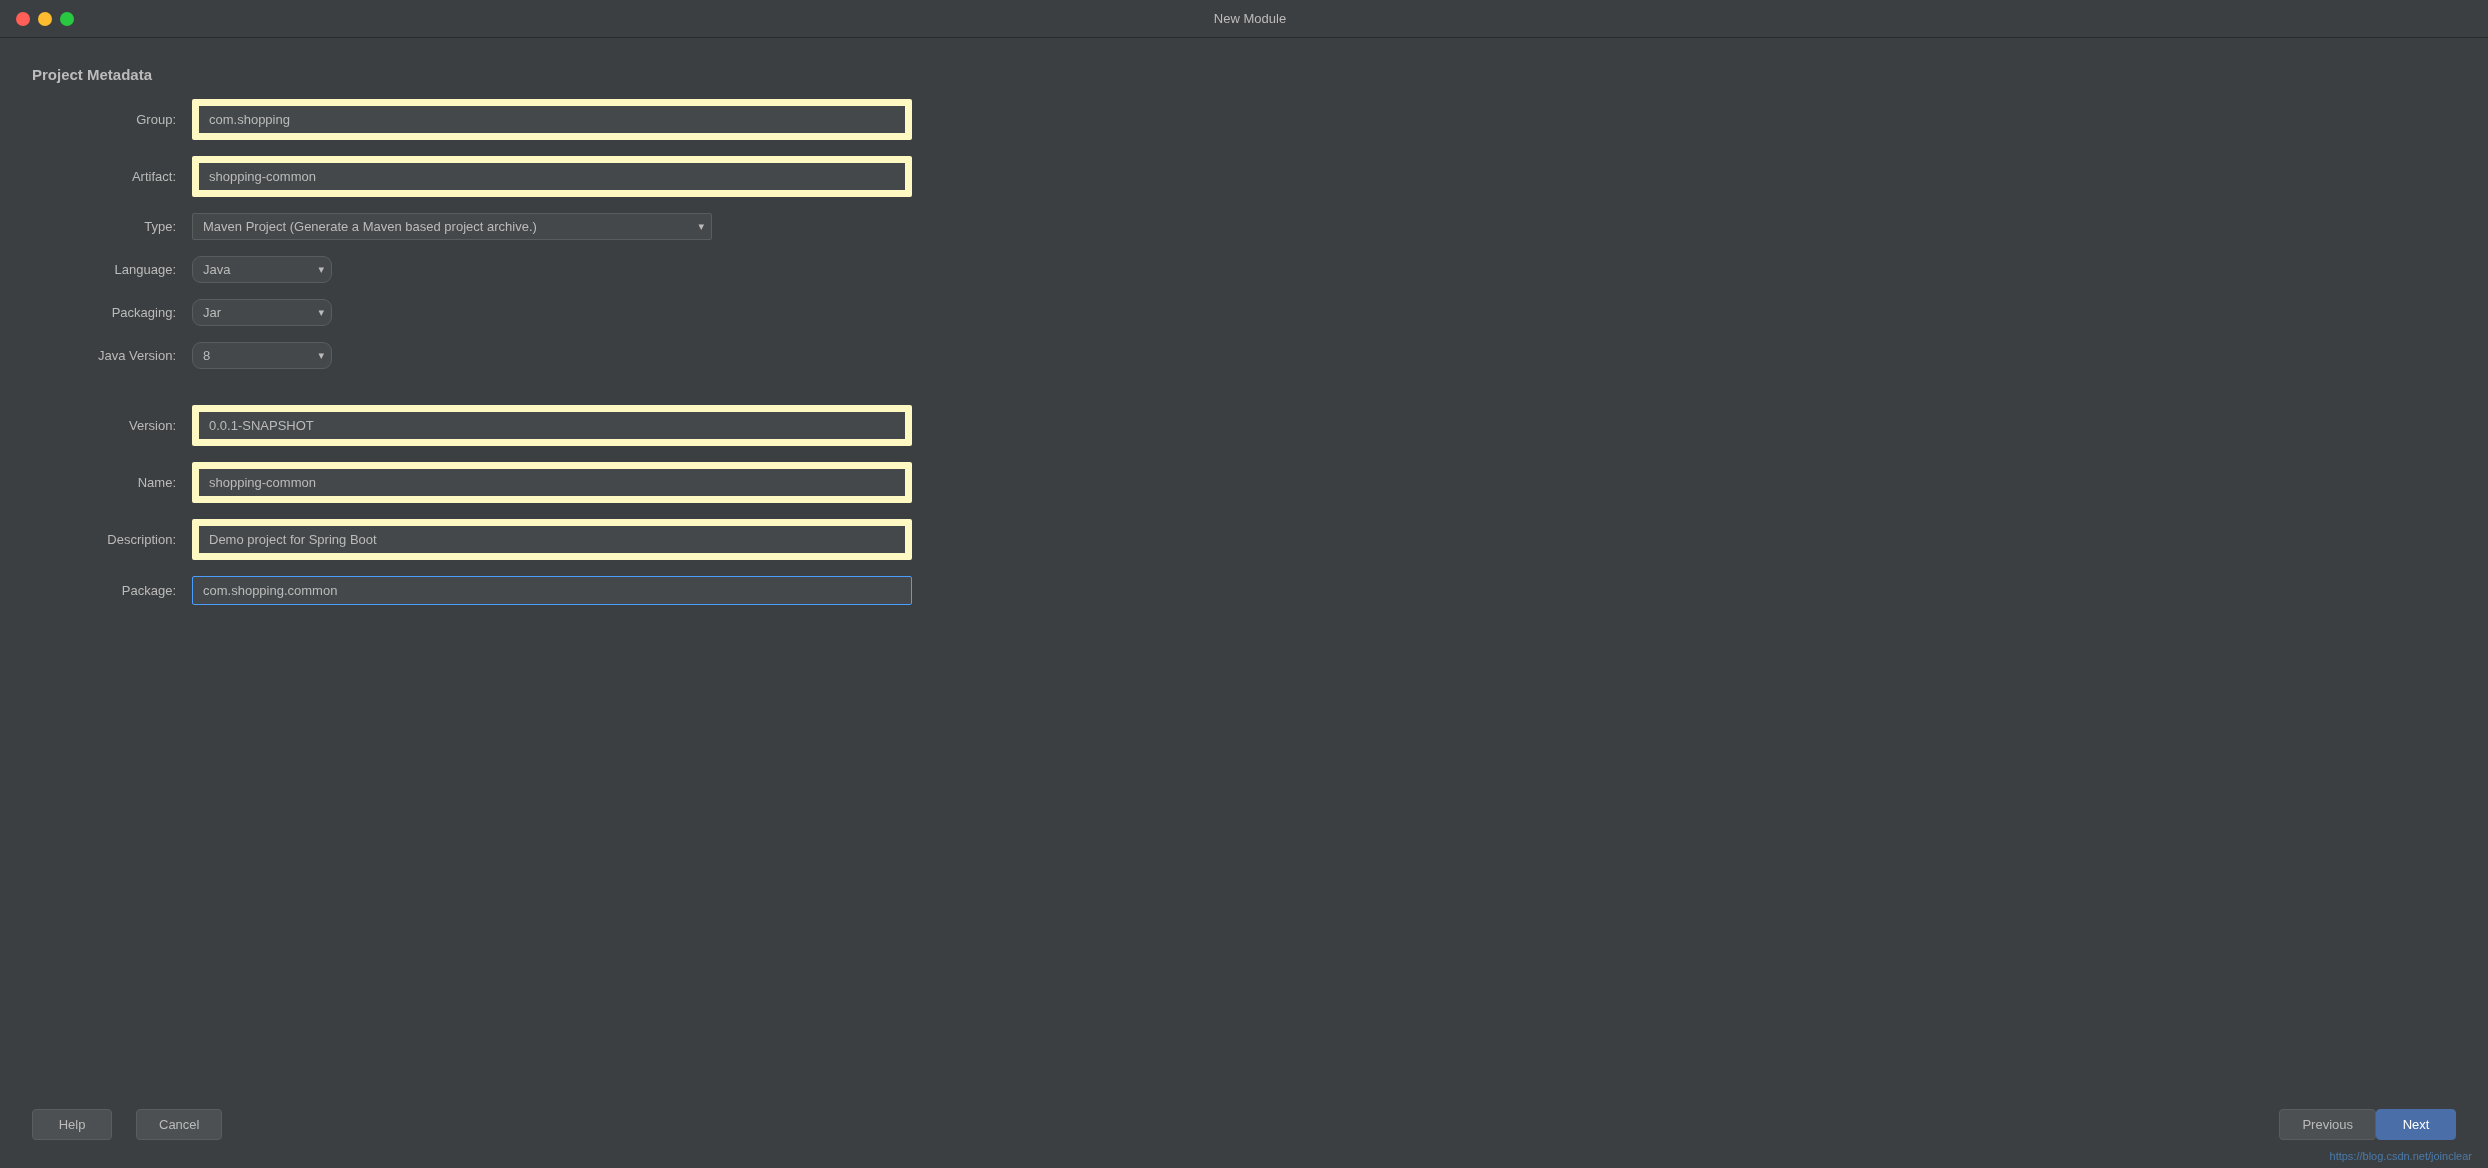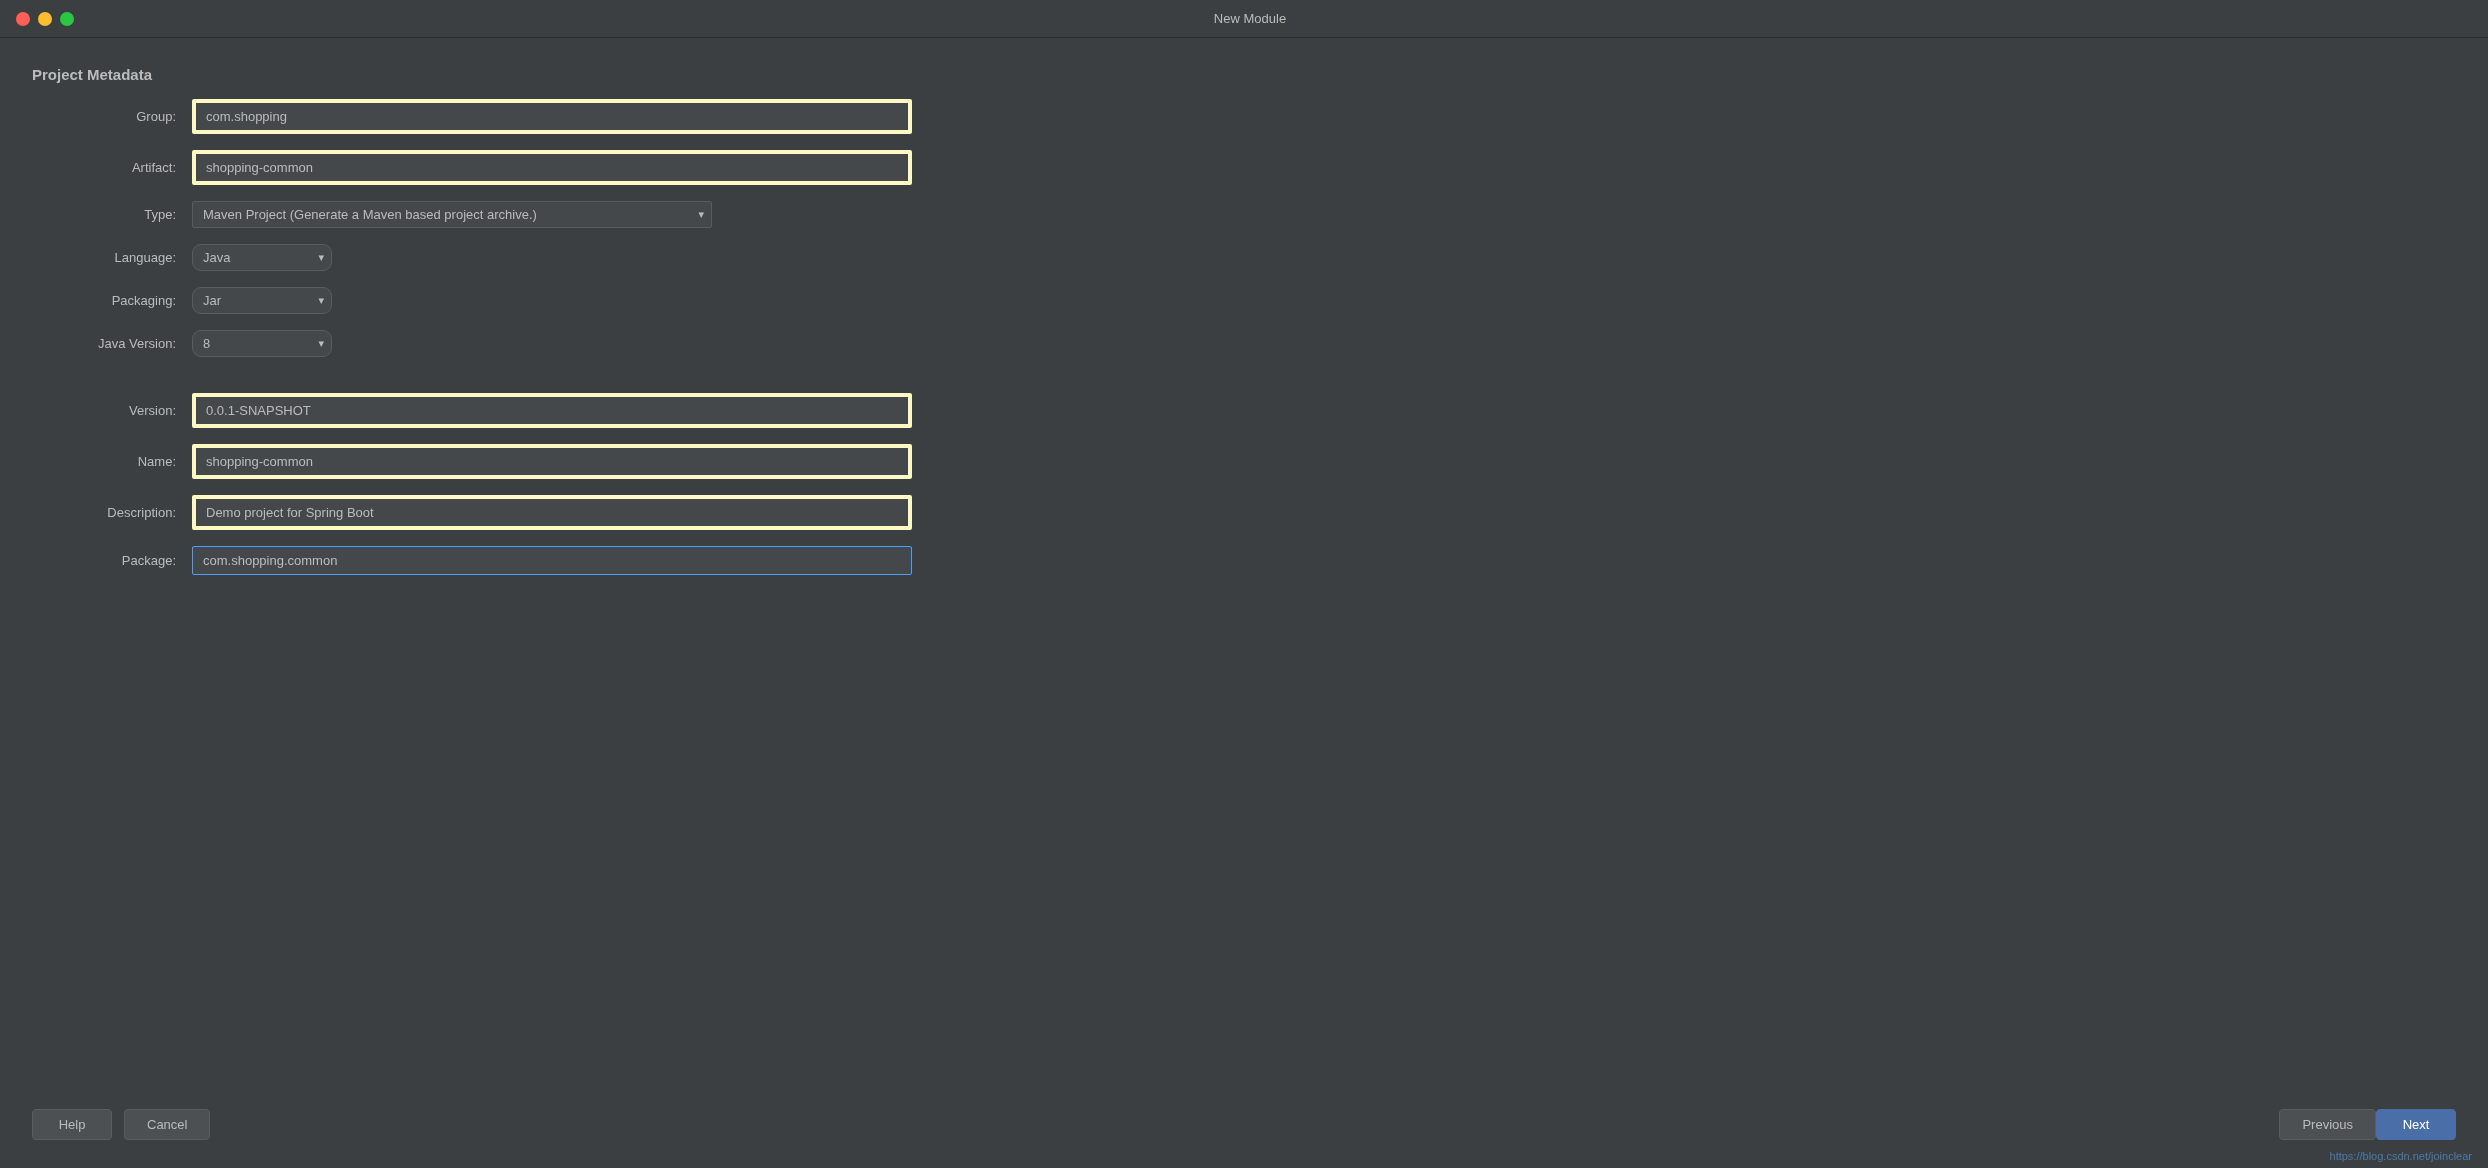--- a/index.html
+++ b/index.html
@@ -86,21 +86,21 @@
       width: 160px;
       flex-shrink: 0;
       color: #bbbbbb;
       font-size: 13px;
       text-align: right;
       padding-right: 16px;
     }
 
     .form-input {
       background: #45484a;
-      border: 4px solid #fef9c3;
+      border: 7px solid #fef9c3;
       color: #bbbbbb;
       font-size: 13px;
       padding: 6px 10px;
       border-radius: 2px;
       outline: none;
       width: 720px;
     }
 
     .form-input.active-field {
       border: 1px solid #4a9eff;
@@ -148,21 +148,21 @@
     .bottom-bar {
       display: flex;
       align-items: center;
       justify-content: space-between;
       padding: 12px 0 8px 0;
       flex-shrink: 0;
     }
 
     .bottom-left {
       display: flex;
-      gap: 12px;
+      gap: 24px;
     }
 
     .bottom-right {
       display: flex;
       align-items: center;
     }
 
     .btn {
       padding: 7px 22px;
       border-radius: 4px;

